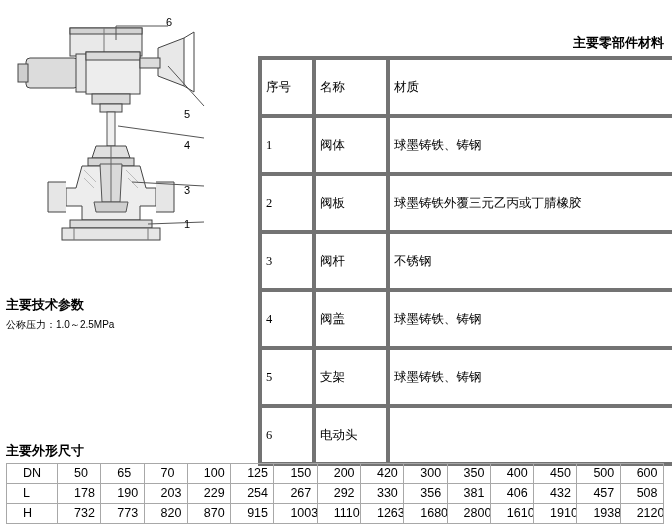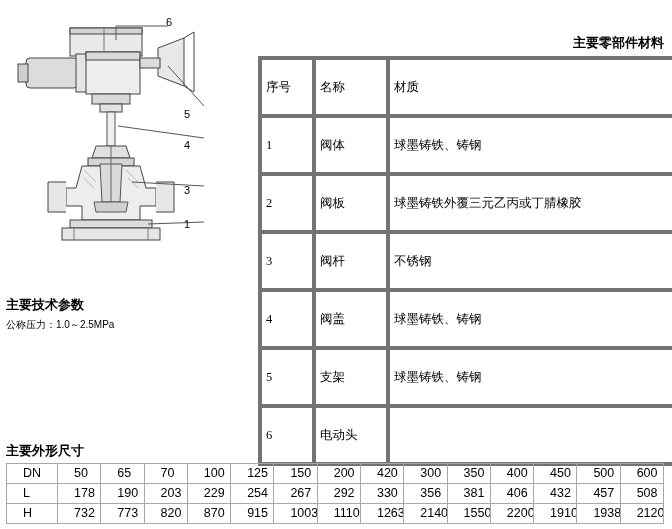--- a/index.html
+++ b/index.html
@@ -284,23 +284,23 @@
       <tr>
         <td class="lbl">H</td>
         <td>732</td>
         <td>773</td>
         <td>820</td>
         <td>870</td>
         <td>915</td>
         <td>1003</td>
         <td>1110</td>
         <td>1263</td>
-        <td>2140</td>
-        <td>1550</td>
-        <td>2200</td>
+        <td>1680</td>
+        <td>2800</td>
+        <td>1610</td>
         <td>1910</td>
         <td>1938</td>
         <td>2120</td>
       </tr>
     </tbody>
       </table>
   </div>
 
 </div>
 

